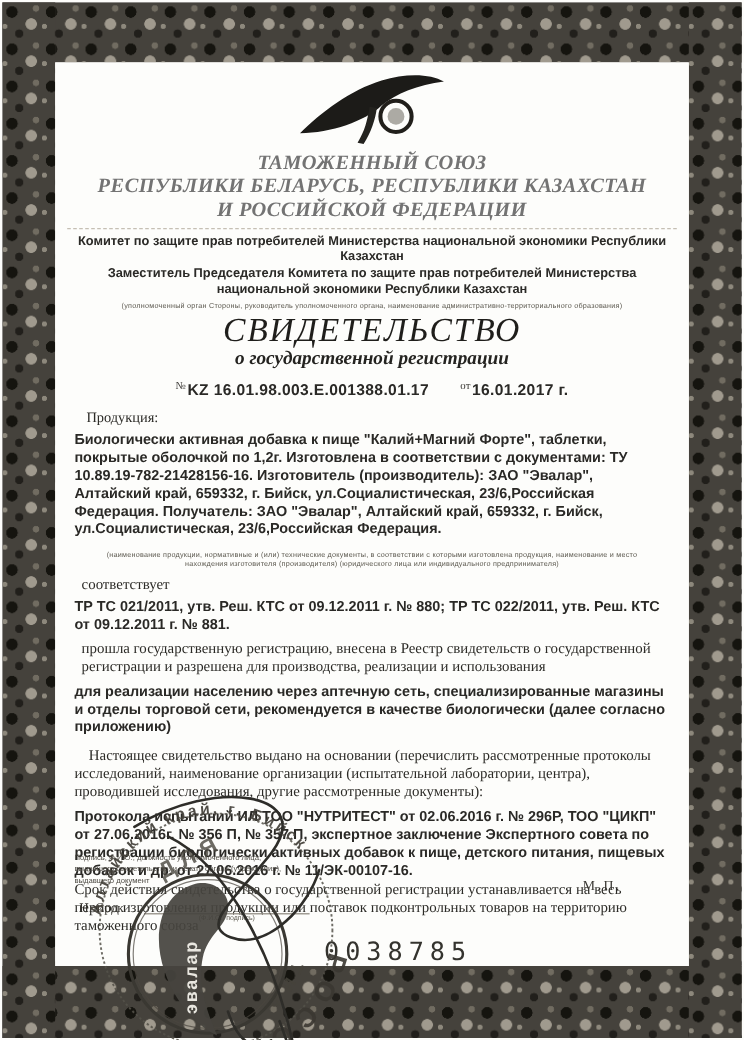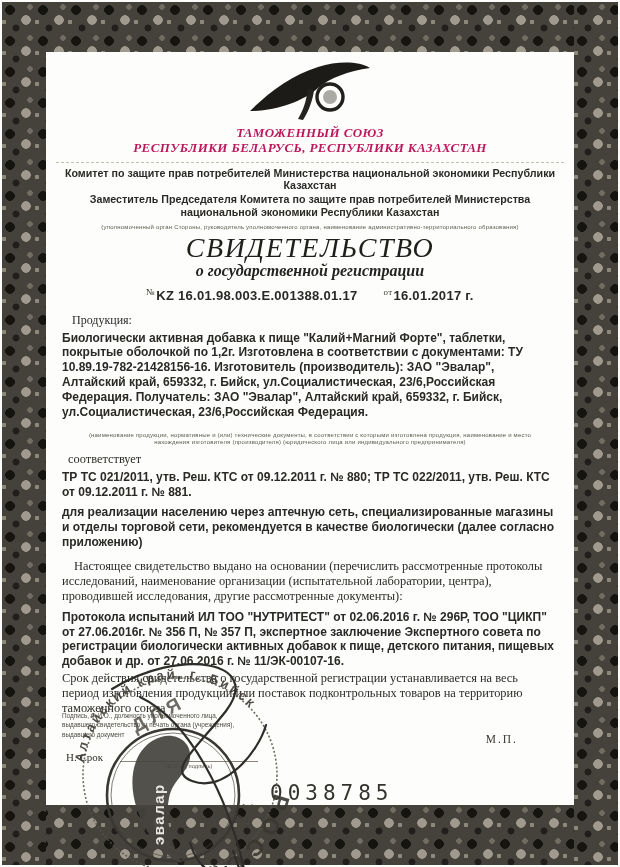--- a/index.html
+++ b/index.html
@@ -27,21 +27,21 @@
   .frame-right{right:2px;top:2px;bottom:2px;width:44px;}
 
   .content{
     position:absolute;z-index:2;left:46px;top:52px;right:46px;bottom:62px;
     background:#fdfdfb;padding:0 16px;box-sizing:border-box;overflow:hidden;
   }
   .center{text-align:center;}
 
   .logo{display:block;margin:7px auto 0;}
   .union{margin-top:1px;font-family:"Liberation Serif",serif;font-style:italic;font-weight:bold;
-         font-size:13px;line-height:1.14;letter-spacing:.4px;color:#be185d;}
+         font-size:17px;line-height:1.14;letter-spacing:.4px;color:#737373;}
   .divider{margin:6px -6px 4px;border-top:1px dashed #c5bfb4;height:0;}
   .authority{font-size:10.7px;font-weight:bold;line-height:1.2;color:#2b2a27;margin-top:2px;}
   .authority p{margin:1px 0;}
   .microcap{font-size:6px;color:#5c594f;letter-spacing:.2px;line-height:1.25;margin-top:5px;}
   .doc-title{margin-top:1px;font-family:"Liberation Serif",serif;font-style:italic;font-weight:normal;
              font-size:28px;letter-spacing:1.5px;color:#1f1e1b;line-height:1.05;}
   .doc-subtitle{font-family:"Liberation Serif",serif;font-style:italic;font-weight:bold;
                 font-size:16px;color:#242320;line-height:1.15;}
   .numline{margin-top:7px;font-size:13px;font-weight:bold;color:#2a2926;letter-spacing:.3px;}
   .numline .sup{font-family:"Liberation Serif",serif;font-weight:normal;font-size:9px;
@@ -82,20 +82,21 @@
     <svg class="logo" width="128" height="66" viewBox="0 0 128 66" aria-hidden="true">
       <path d="M4 52 C22 34 46 16 72 8 C92 2 112 2 124 9 C102 12 84 19 72 29 C58 42 30 52 4 52 Z" fill="#1c1b18"></path>
       <path d="M62 30 C60 42 58 50 52 60 L57 61 C63 52 67 40 68 31 Z" fill="#24231f"></path>
       <circle cx="84" cy="38" r="13" fill="none" stroke="#211f1b" stroke-width="3.4"></circle>
       <circle cx="84" cy="38" r="7" fill="#6a665d" opacity="0.55"></circle>
     </svg>
 
     <div class="union center">
       <div>ТАМОЖЕННЫЙ СОЮЗ</div>
       <div>РЕСПУБЛИКИ БЕЛАРУСЬ, РЕСПУБЛИКИ КАЗАХСТАН</div>
+      <div>И РОССИЙСКОЙ ФЕДЕРАЦИИ</div>
     </div>
 
     <div class="divider"></div>
 
     <div class="authority center">
       <p>Комитет по защите прав потребителей Министерства национальной экономики Республики Казахстан</p>
       <p>Заместитель Председателя Комитета по защите прав потребителей Министерства национальной экономики Республики Казахстан</p>
     </div>
     <div class="microcap center">(уполномоченный орган Стороны, руководитель уполномоченного органа, наименование административно-территориального образования)</div>
 
@@ -105,20 +106,21 @@
     <div class="numline center">
       <span class="sup">№</span><span>KZ 16.01.98.003.E.001388.01.17</span><span class="gap"></span><span class="sup">от</span><span>16.01.2017 г.</span>
     </div>
 
     <div class="prod-label">Продукция:</div>
     <div class="body-sans">Биологически активная добавка к пище "Калий+Магний Форте", таблетки, покрытые оболочкой по 1,2г. Изготовлена в соответствии с документами: ТУ 10.89.19-782-21428156-16. Изготовитель (производитель): ЗАО "Эвалар", Алтайский край, 659332, г. Бийск, ул.Социалистическая, 23/6,Российская Федерация.  Получатель: ЗАО "Эвалар", Алтайский край, 659332, г. Бийск, ул.Социалистическая, 23/6,Российская Федерация.</div>
     <div class="microcap cap2">(наименование продукции, нормативные и (или) технические документы, в соответствии с которыми изготовлена продукция, наименование и место нахождения изготовителя (производителя) (юридического лица или индивидуального предпринимателя)</div>
 
     <div class="body-serif pad6">соответствует</div>
     <div class="body-sans">ТР ТС 021/2011, утв. Реш. КТС от 09.12.2011 г. № 880; ТР ТС 022/2011, утв. Реш. КТС от 09.12.2011 г. № 881.</div>
+    <div class="body-serif pad6">прошла государственную регистрацию, внесена в Реестр свидетельств о государственной регистрации и разрешена для производства, реализации и использования</div>
     <div class="body-sans" style="margin-top:6px">для реализации населению через аптечную сеть, специализированные магазины и отделы торговой сети, рекомендуется в качестве биологически (далее согласно приложению)</div>
 
     <div class="body-serif indent" style="margin-top:9px">Настоящее свидетельство выдано на основании (перечислить рассмотренные протоколы исследований, наименование организации  (испытательной лаборатории, центра), проводившей исследования, другие рассмотренные документы):</div>
     <div class="body-sans" style="margin-top:6px">Протокола испытаний ИЛ ТОО "НУТРИТЕСТ" от 02.06.2016 г. № 296Р, ТОО "ЦИКП" от 27.06.2016г. № 356 П, № 357 П, экспертное заключение Экспертного совета по регистрации биологически активных добавок к пище, детского питания, пищевых добавок и др. от 27.06.2016 г. № 11/ЭК-00107-16.</div>
     <div class="body-serif" style="margin-top:2px">Срок действия свидетельства о государственной регистрации устанавливается на весь период изготовления продукции или поставок подконтрольных товаров на территорию таможенного союза</div>
 
     <div class="sig-area">
       <div class="sig-cap">
         <div>Подпись, Ф.И.О., должность уполномоченного лица,</div>
         <div>выдавшего свидетельство, и печать органа (учреждения),</div>

